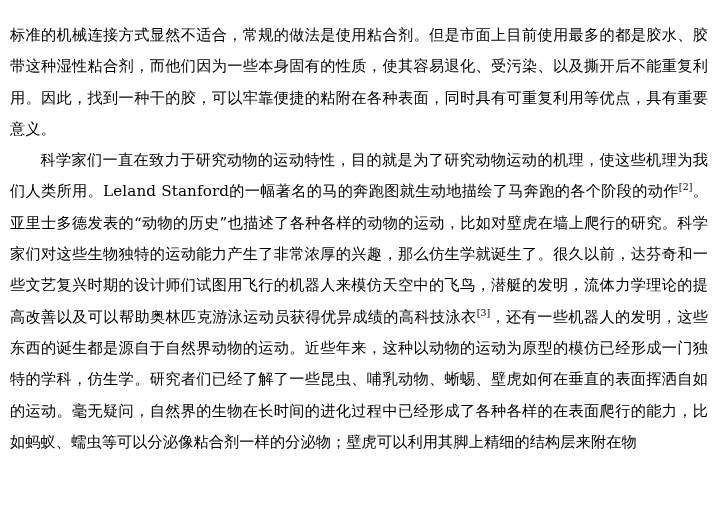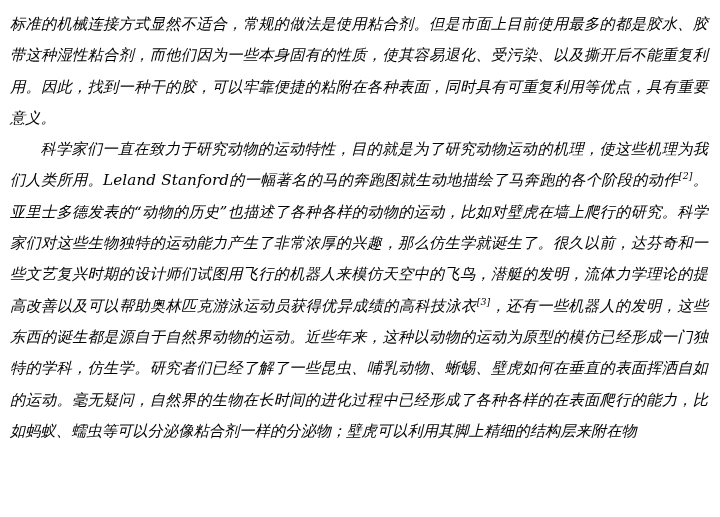--- a/index.html
+++ b/index.html
@@ -11,23 +11,22 @@
     height: 517px;
     background: #ffffff;
     font-family: "DejaVu Serif", "Liberation Serif", serif;
     color: #000000;
     overflow: hidden;
   }
   .page {
     width: 720px;
     height: 434px;
     box-sizing: border-box;
-    padding: 9px 12px 0 10px;
+    padding: 20px 12px 0 10px;
     position: relative;
-    font-style: italic;
   }
   .para {
     font-size: 15.2px;
     line-height: 31.3px;
     text-align: justify;
     text-justify: inter-ideograph;
     margin: 0;
     letter-spacing: 0.1px;
     word-break: break-all;
   }

